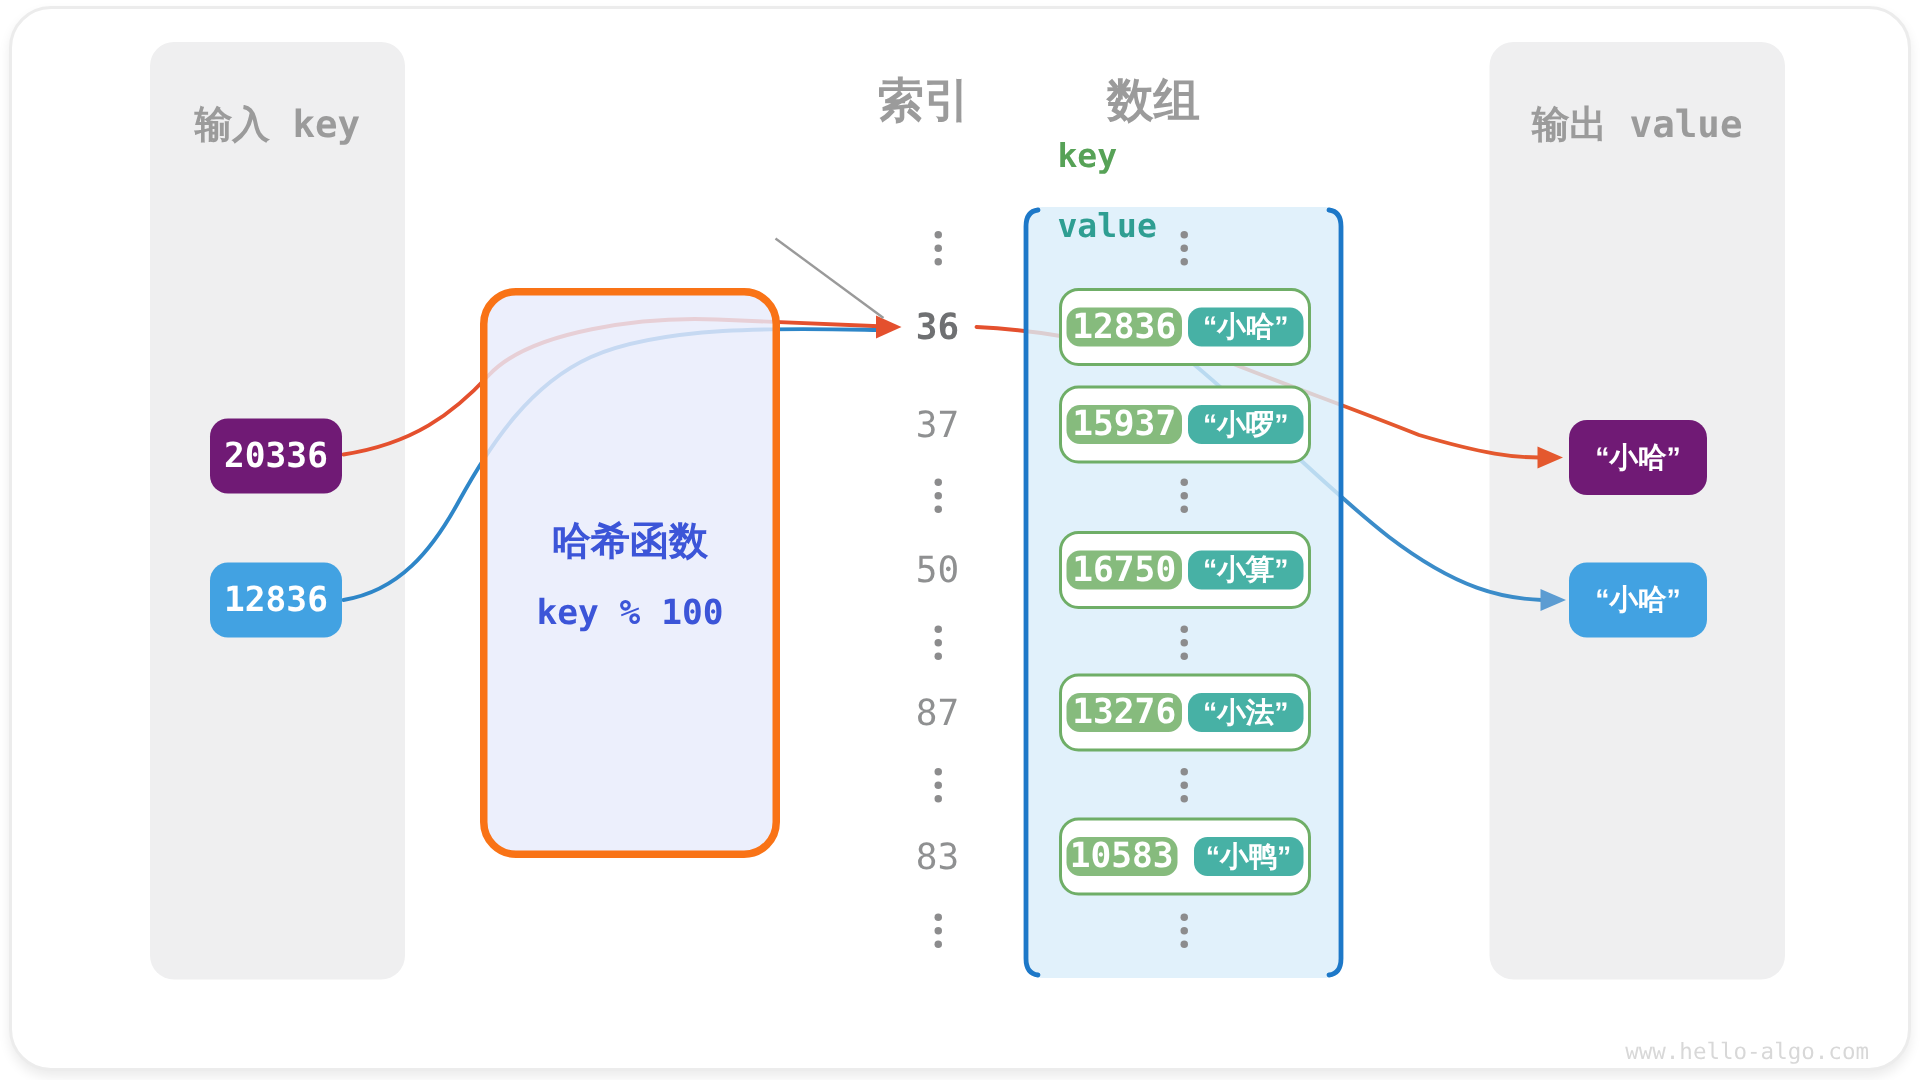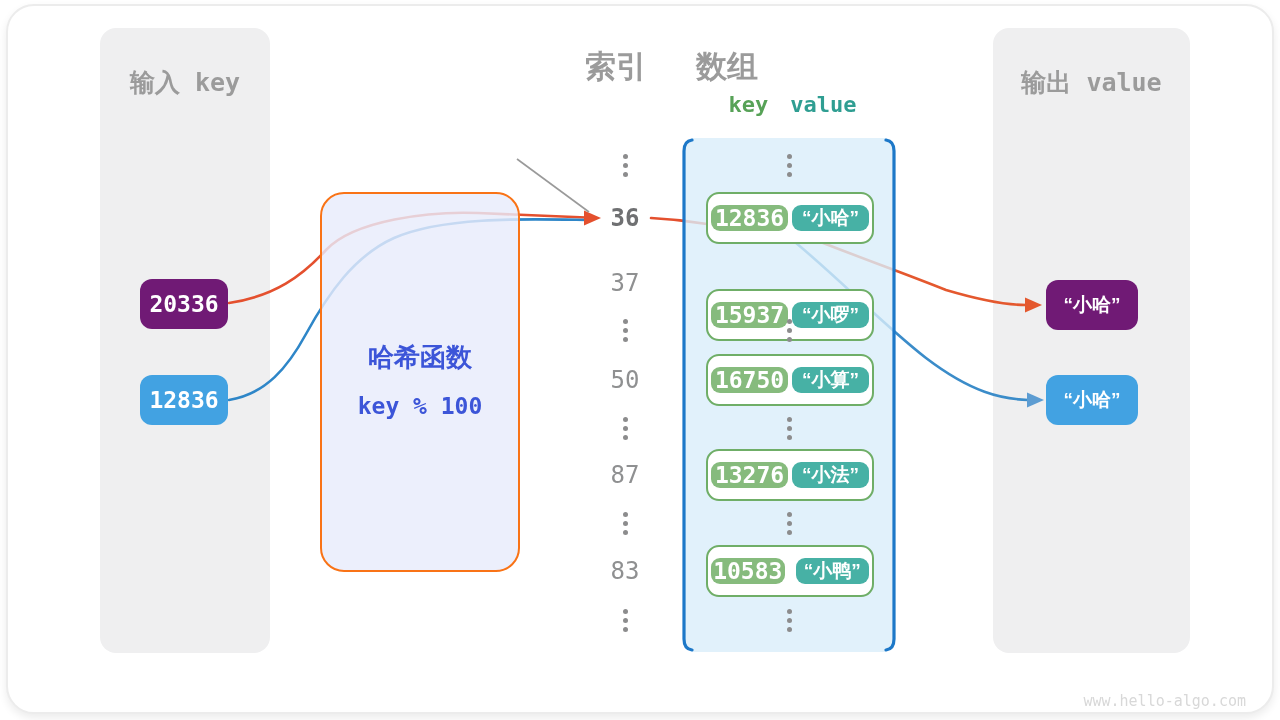--- a/index.html
+++ b/index.html
@@ -1,46 +1,46 @@
 <!DOCTYPE html>
 <html><head>
 <meta charset="utf-8">
 <style>
   html,body{margin:0;padding:0;background:#f4f4f4;}
   #stage{position:relative;width:1280px;height:720px;background:#fff;overflow:hidden;
          font-family:"Liberation Sans","DejaVu Sans",sans-serif;}
-  .mono{font-family:"DejaVu Sans Mono","Liberation Mono",monospace;}
+  .mono{font-family:"DejaVu Sans Mono","Liberation Mono",monospace;flex-direction:column;}
 
   
   #card{position:absolute;left:6px;top:4px;width:1264px;height:706px;background:#ffffff;
         border:2px solid #ececec;border-radius:28px;box-shadow:0 4px 8px rgba(0,0,0,.08);z-index:0;}
 
   
   .side-panel{position:absolute;top:28px;height:625px;background:#efeff0;border-radius:16px;z-index:1;}
   #input-panel{left:100px;width:170px;}
   #output-panel{left:993px;width:197px;}
   .panel-title{margin-top:38px;text-align:center;font-size:25px;font-weight:700;color:#9b9b9b;
                font-family:"DejaVu Sans Mono","Liberation Mono","DejaVu Sans",sans-serif;}
 
   
   .col-header{position:absolute;top:46px;font-size:31px;font-weight:700;color:#9b9b9b;z-index:5;
               text-align:left;font-family:"DejaVu Sans","Liberation Sans",sans-serif;}
   #index-header{left:585px;width:80px;}
-  #array-header{left:696px;width:100px;}
+  #array-header{left:738px;width:100px;}
   #kv-header{position:absolute;left:705px;top:92px;width:175px;display:flex;justify-content:center;
              gap:22px;font-size:22px;font-weight:700;z-index:5;}
   #kv-header .k{color:#57a257;} #kv-header .v{color:#2f9e92;}
 
   
   svg.layer{position:absolute;left:0;top:0;pointer-events:none;}
   #svg-under{z-index:2;} #svg-over{z-index:4;}
 
   
   #hash-box{position:absolute;left:320px;top:192px;width:200px;height:380px;border-radius:24px;
-            background:rgba(232,236,251,0.82);border:2px solid #f97316;z-index:3;text-align:center;box-sizing:border-box;}
+            background:rgba(232,236,251,0.82);border:5px solid #f97316;z-index:3;text-align:center;box-sizing:border-box;}
   #hash-title{margin-top:146px;font-size:26px;font-weight:700;color:#3c55d8;}
   #hash-formula{margin-top:18px;font-size:23px;font-weight:700;color:#3c55d8;}
 
   
   #array-panel{position:absolute;left:683px;top:138px;width:212px;height:514px;border-radius:12px;
                background:rgba(218,237,250,0.80);z-index:3;}
 
   
   #collision-label{position:absolute;left:443px;top:110px;width:152px;height:48px;border-radius:10px;
                    background:#fbdcdc;color:#e02b2b;font-size:25px;font-weight:700;display:flex;
@@ -138,21 +138,21 @@
       <span class="dot"></span>
       <span class="dot"></span>
       <span class="dot"></span>
     </div>
     <div class="row-abs idx-cell bold" style="left: 595px; width: 60px; top: 193px;">36</div>
     <div class="row-abs pair" style="left: 706px; top: 192px; height: 52px;">
       <div class="kbox">12836</div>
       <div class="vbox">“小哈”</div>
     </div>
     <div class="row-abs idx-cell" style="left: 595px; width: 60px; top: 258px;">37</div>
-    <div class="row-abs pair" style="left: 706px; top: 257px; height: 52px; margin-top: 32px;">
+    <div class="row-abs pair" style="left: 706px; top: 257px; height: 52px;">
       <div class="kbox">15937</div>
       <div class="vbox">“小啰”</div>
     </div>
     <div class="row-abs vdots" style="left: 595px; width: 60px; top: 305px;">
       <span class="dot"></span>
       <span class="dot"></span>
       <span class="dot"></span>
     </div>
     <div class="row-abs vdots" style="left: 759px; width: 60px; top: 305px;">
       <span class="dot"></span>

